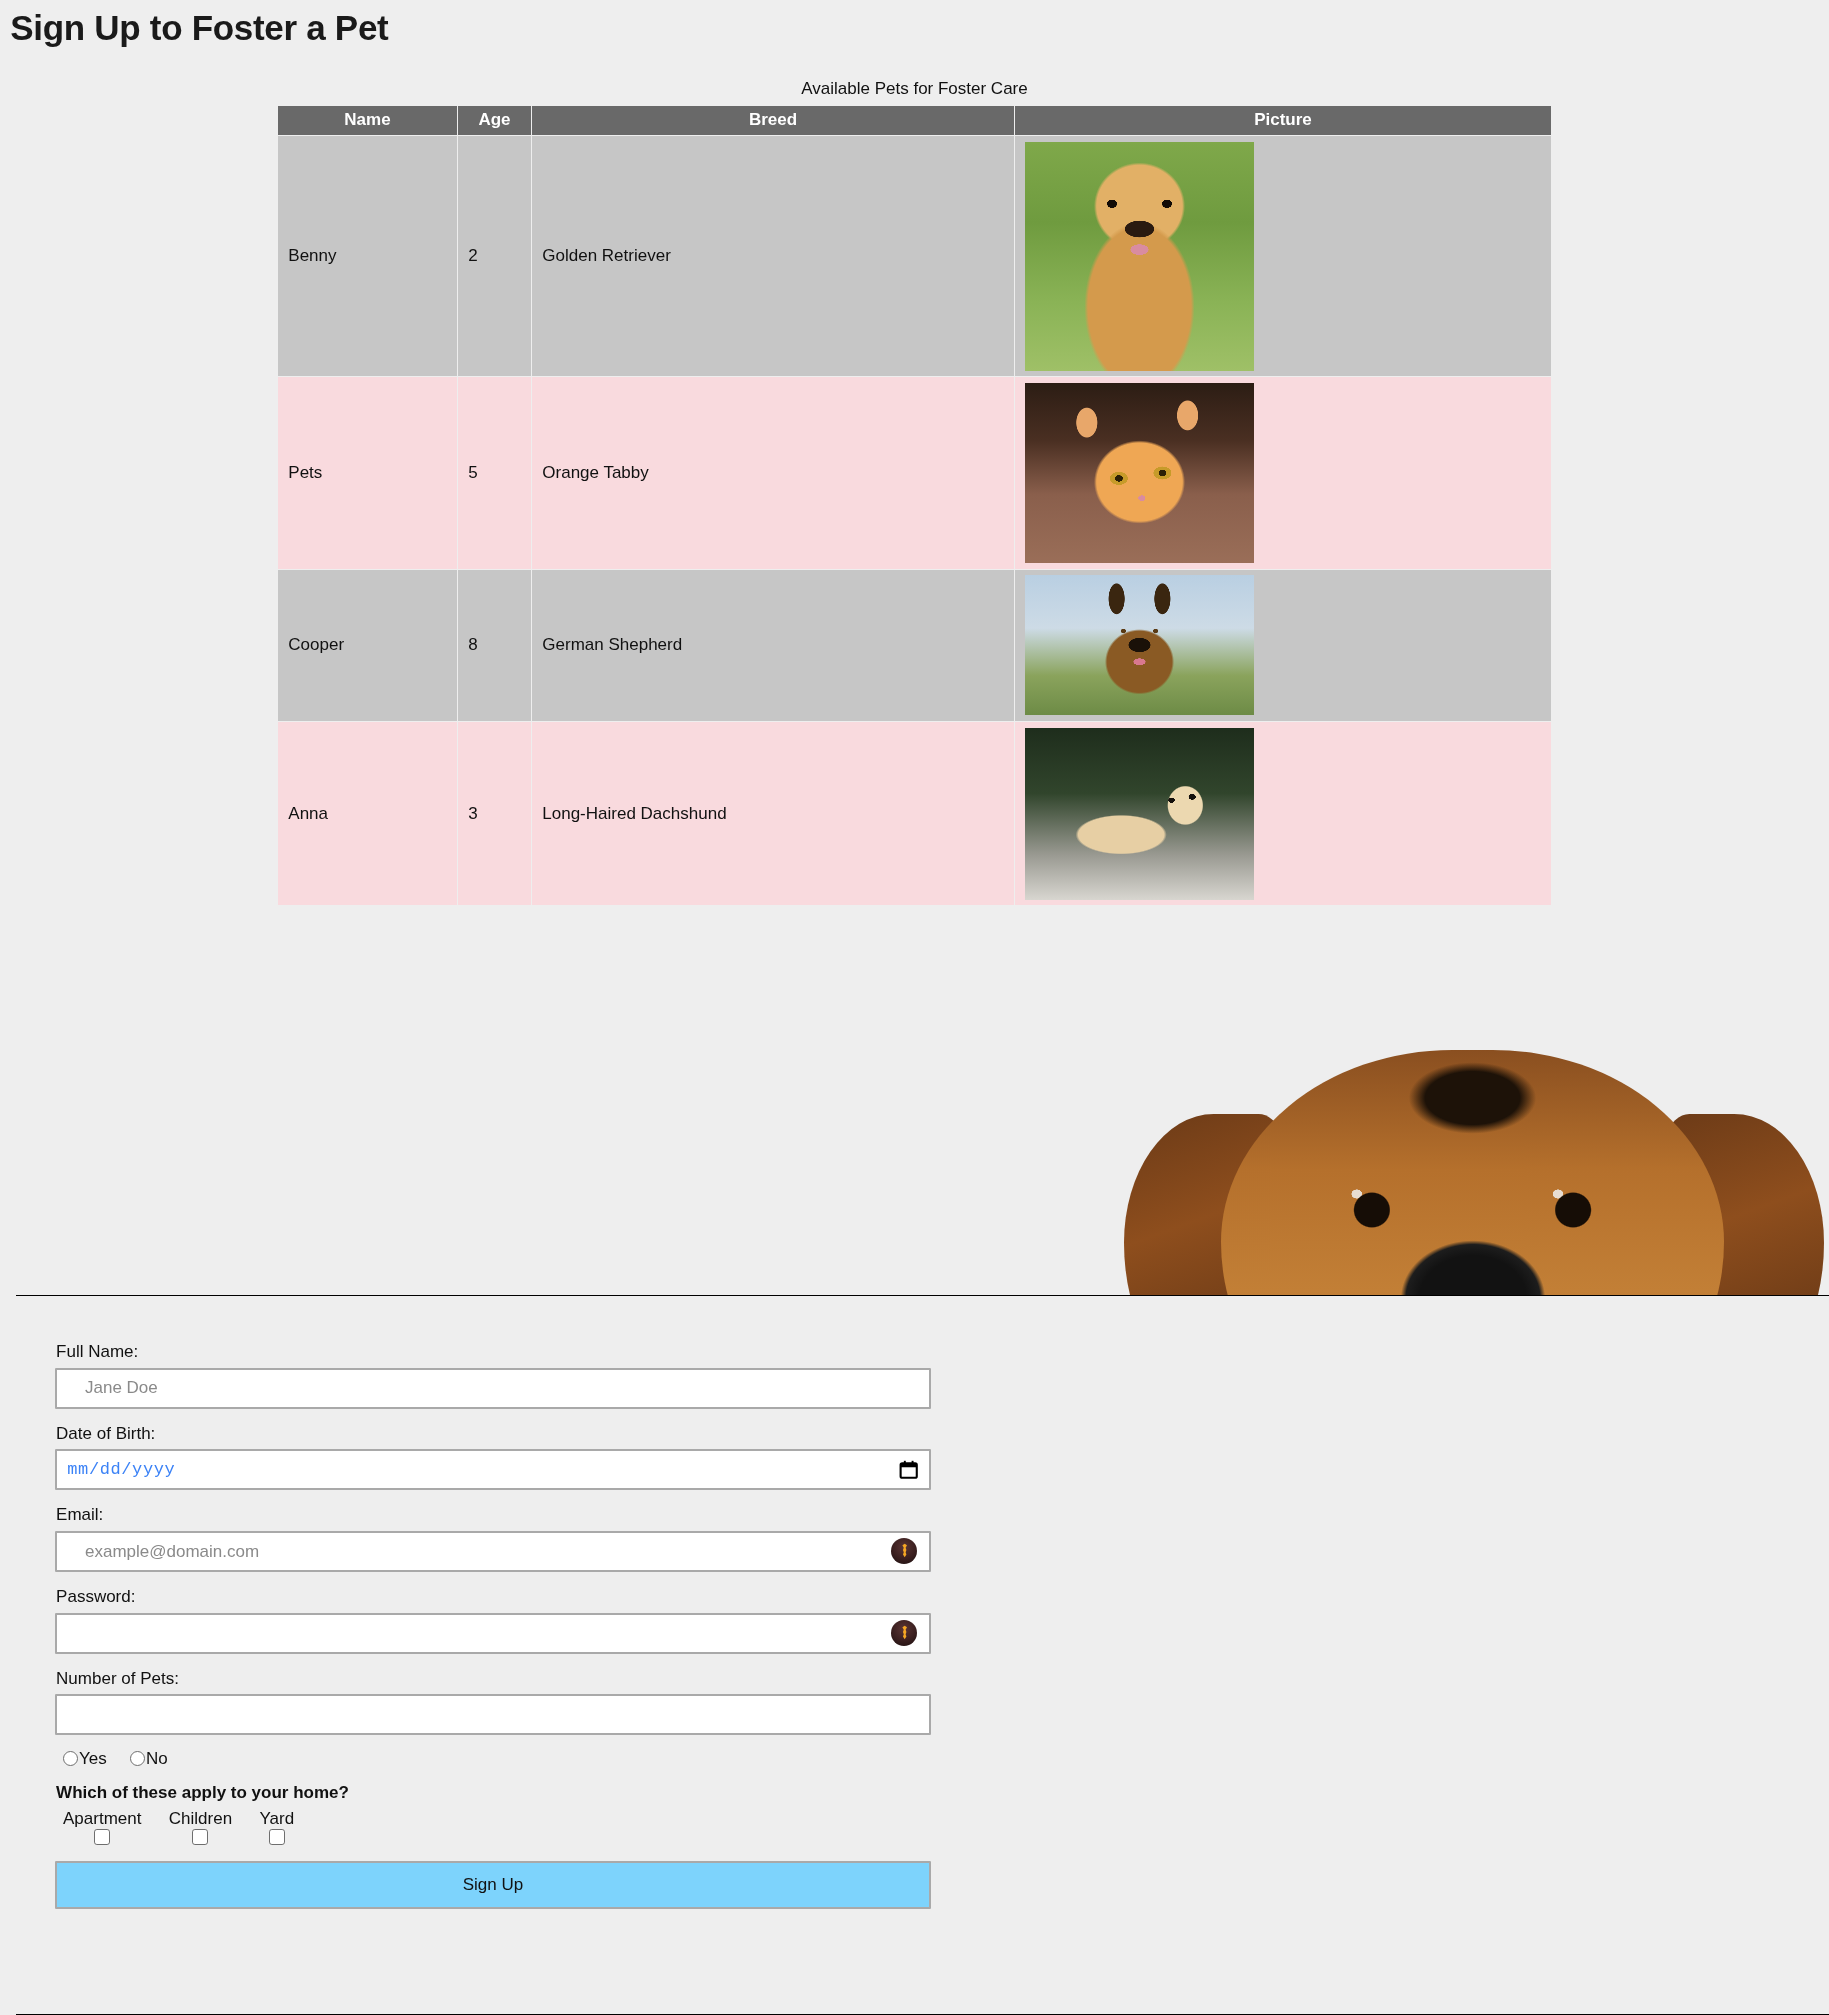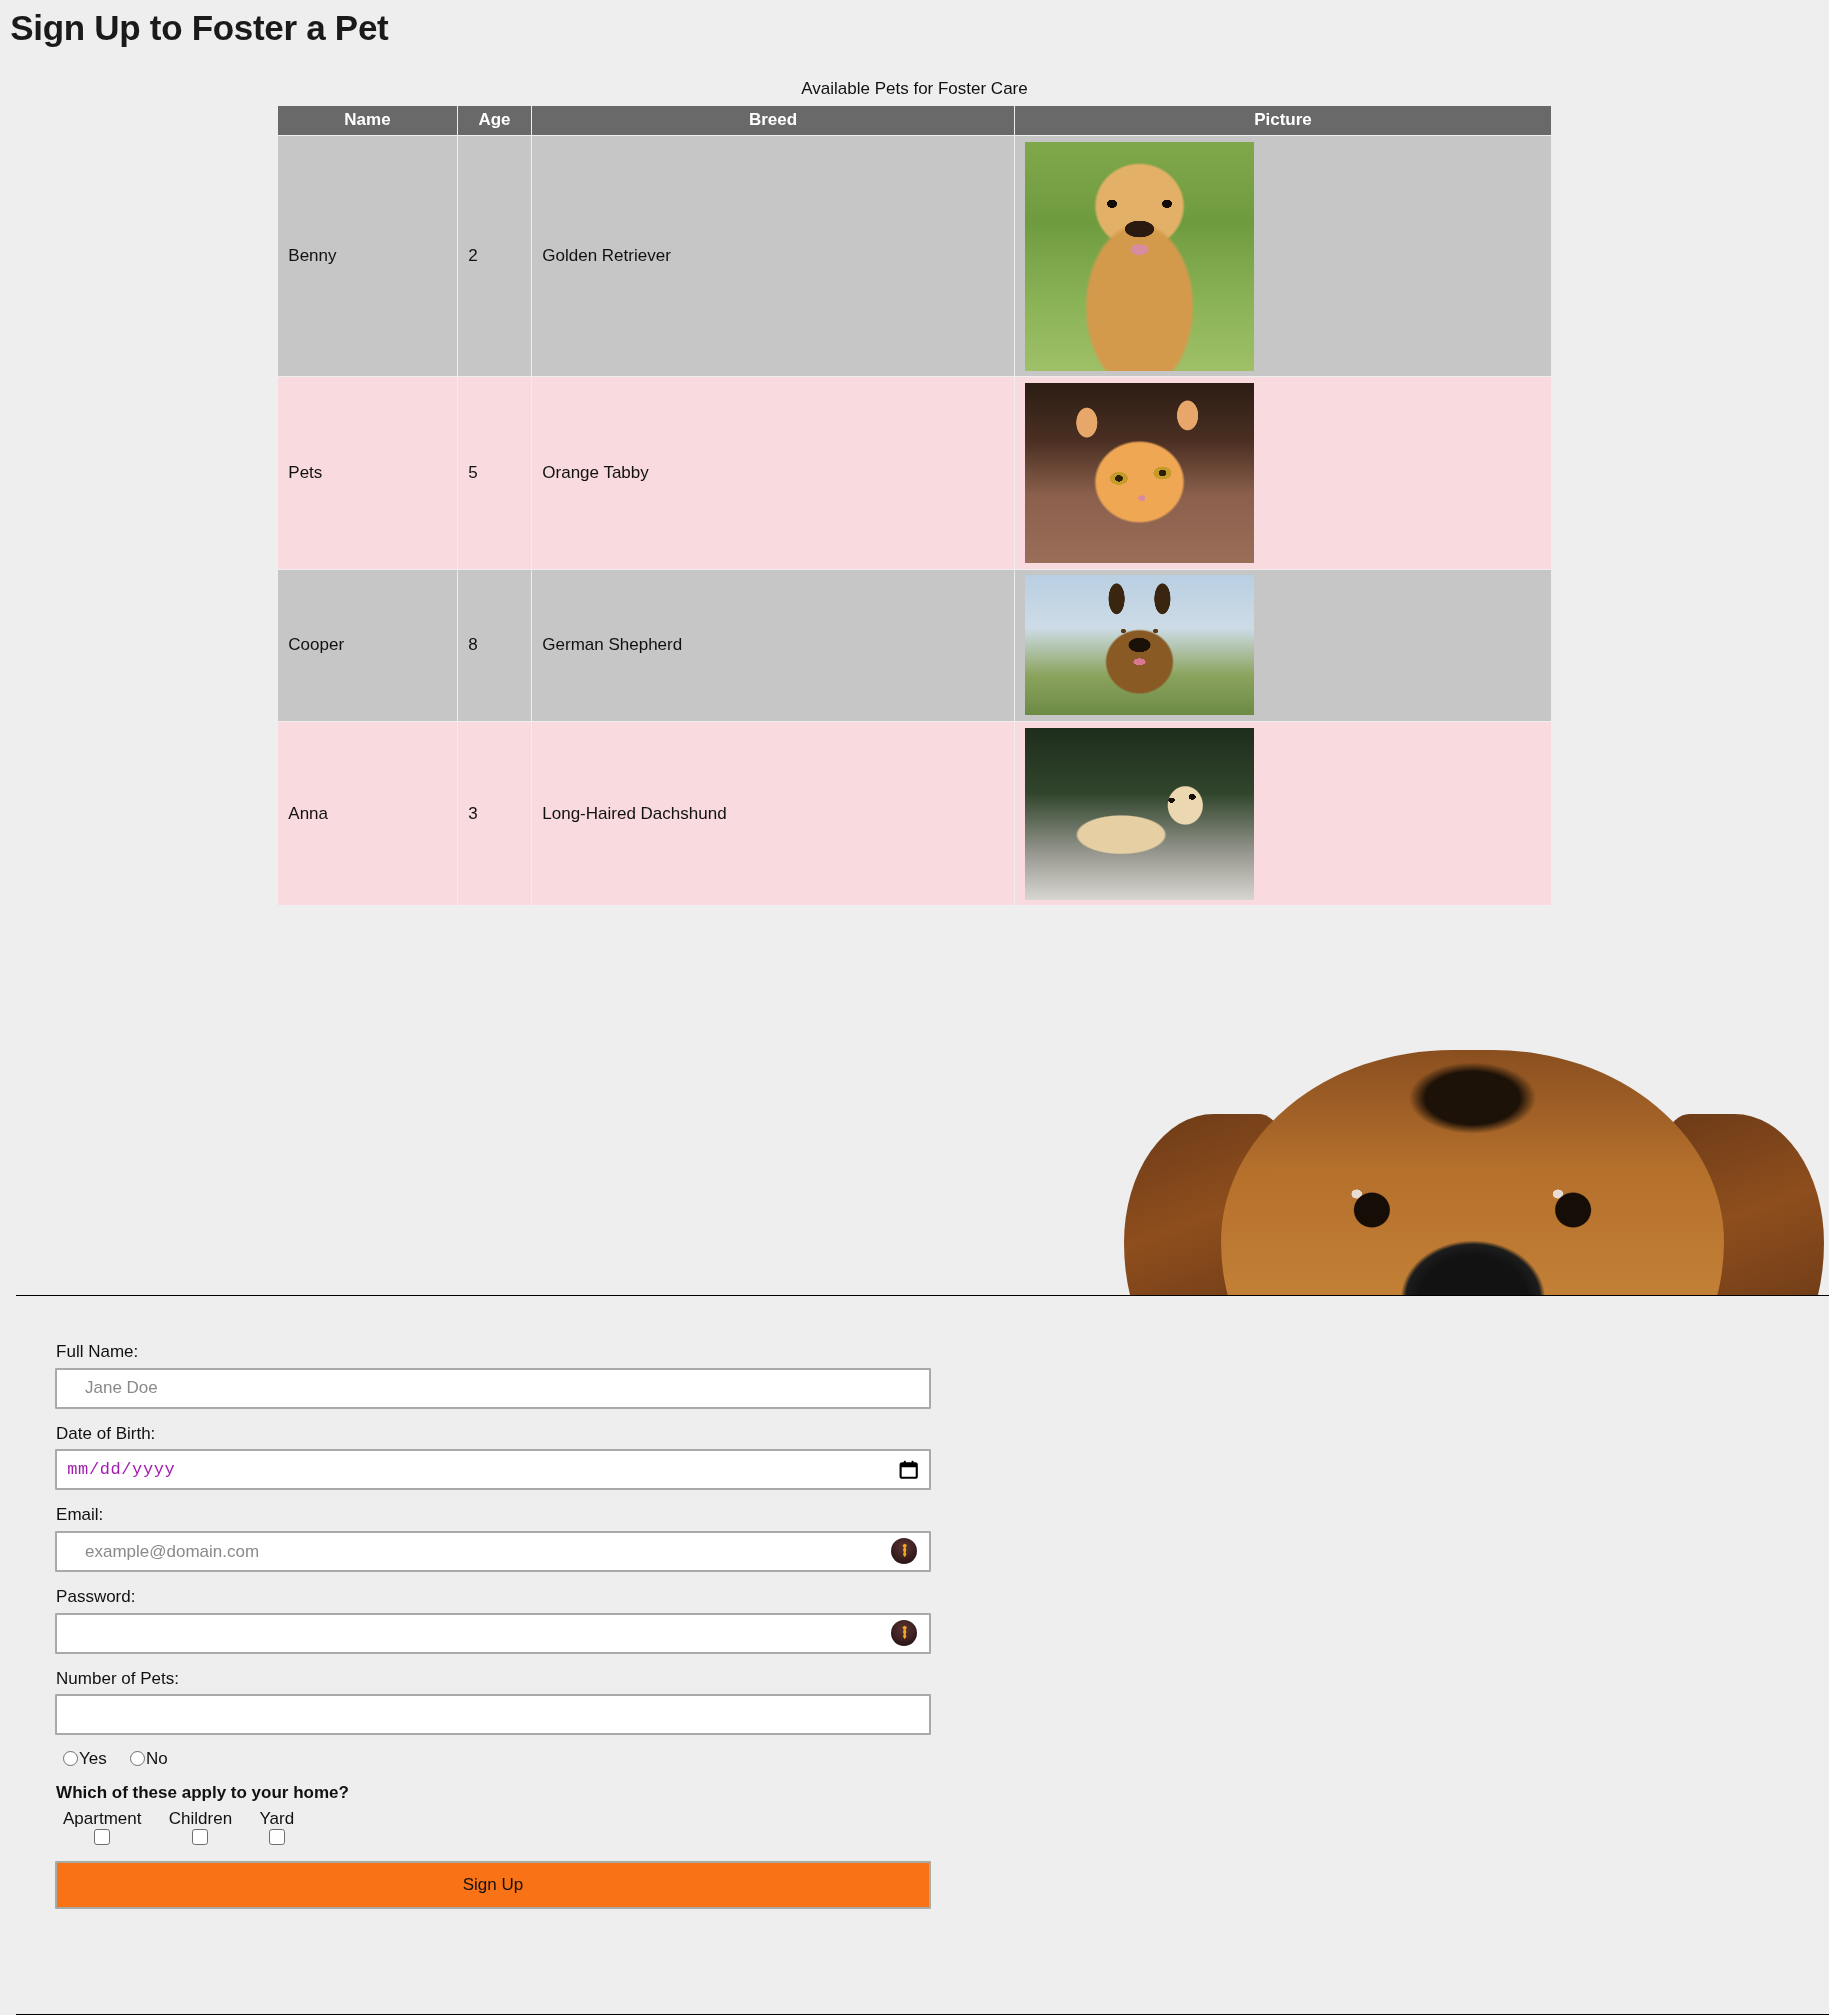--- a/index.html
+++ b/index.html
@@ -217,21 +217,21 @@
     height: 41px;
     background: #ffffff;
     border: 2.3px solid #a9a9a9;
     border-radius: 1.1px;
     padding: 0 10.3px;
     margin-bottom: 15px;
   }
   .date-text {
     font-family: "Liberation Mono", monospace;
     font-size: 17px;
-    color: #a21caf;
+    color: #3b82f6;
     letter-spacing: 0.6px;
   }
   .cal-icon { width: 19.4px; height: 19.4px; display:block; }
 
   .key-badge {
     position: absolute;
     right: 13.7px;
     top: 6.9px;
     width: 26px; height: 26px;
     border-radius: 50%;
@@ -273,21 +273,21 @@
     border: 1.7px solid #6e6e6e;
     border-radius: 2.9px;
     background: #ffffff;
     display: inline-block;
   }
 
   .signup-btn {
     display: block;
     width: 876px;
     height: 48px;
-    background: #f97316;
+    background: #7dd3fc;
     border: 2.3px solid #a9a9a9;
     border-radius: 1.1px;
     font-size: 17px;
     font-family: "Liberation Sans", sans-serif;
     color: #111;
     cursor: pointer;
     margin-top: 8px;
   }
 </style>
 </head>

